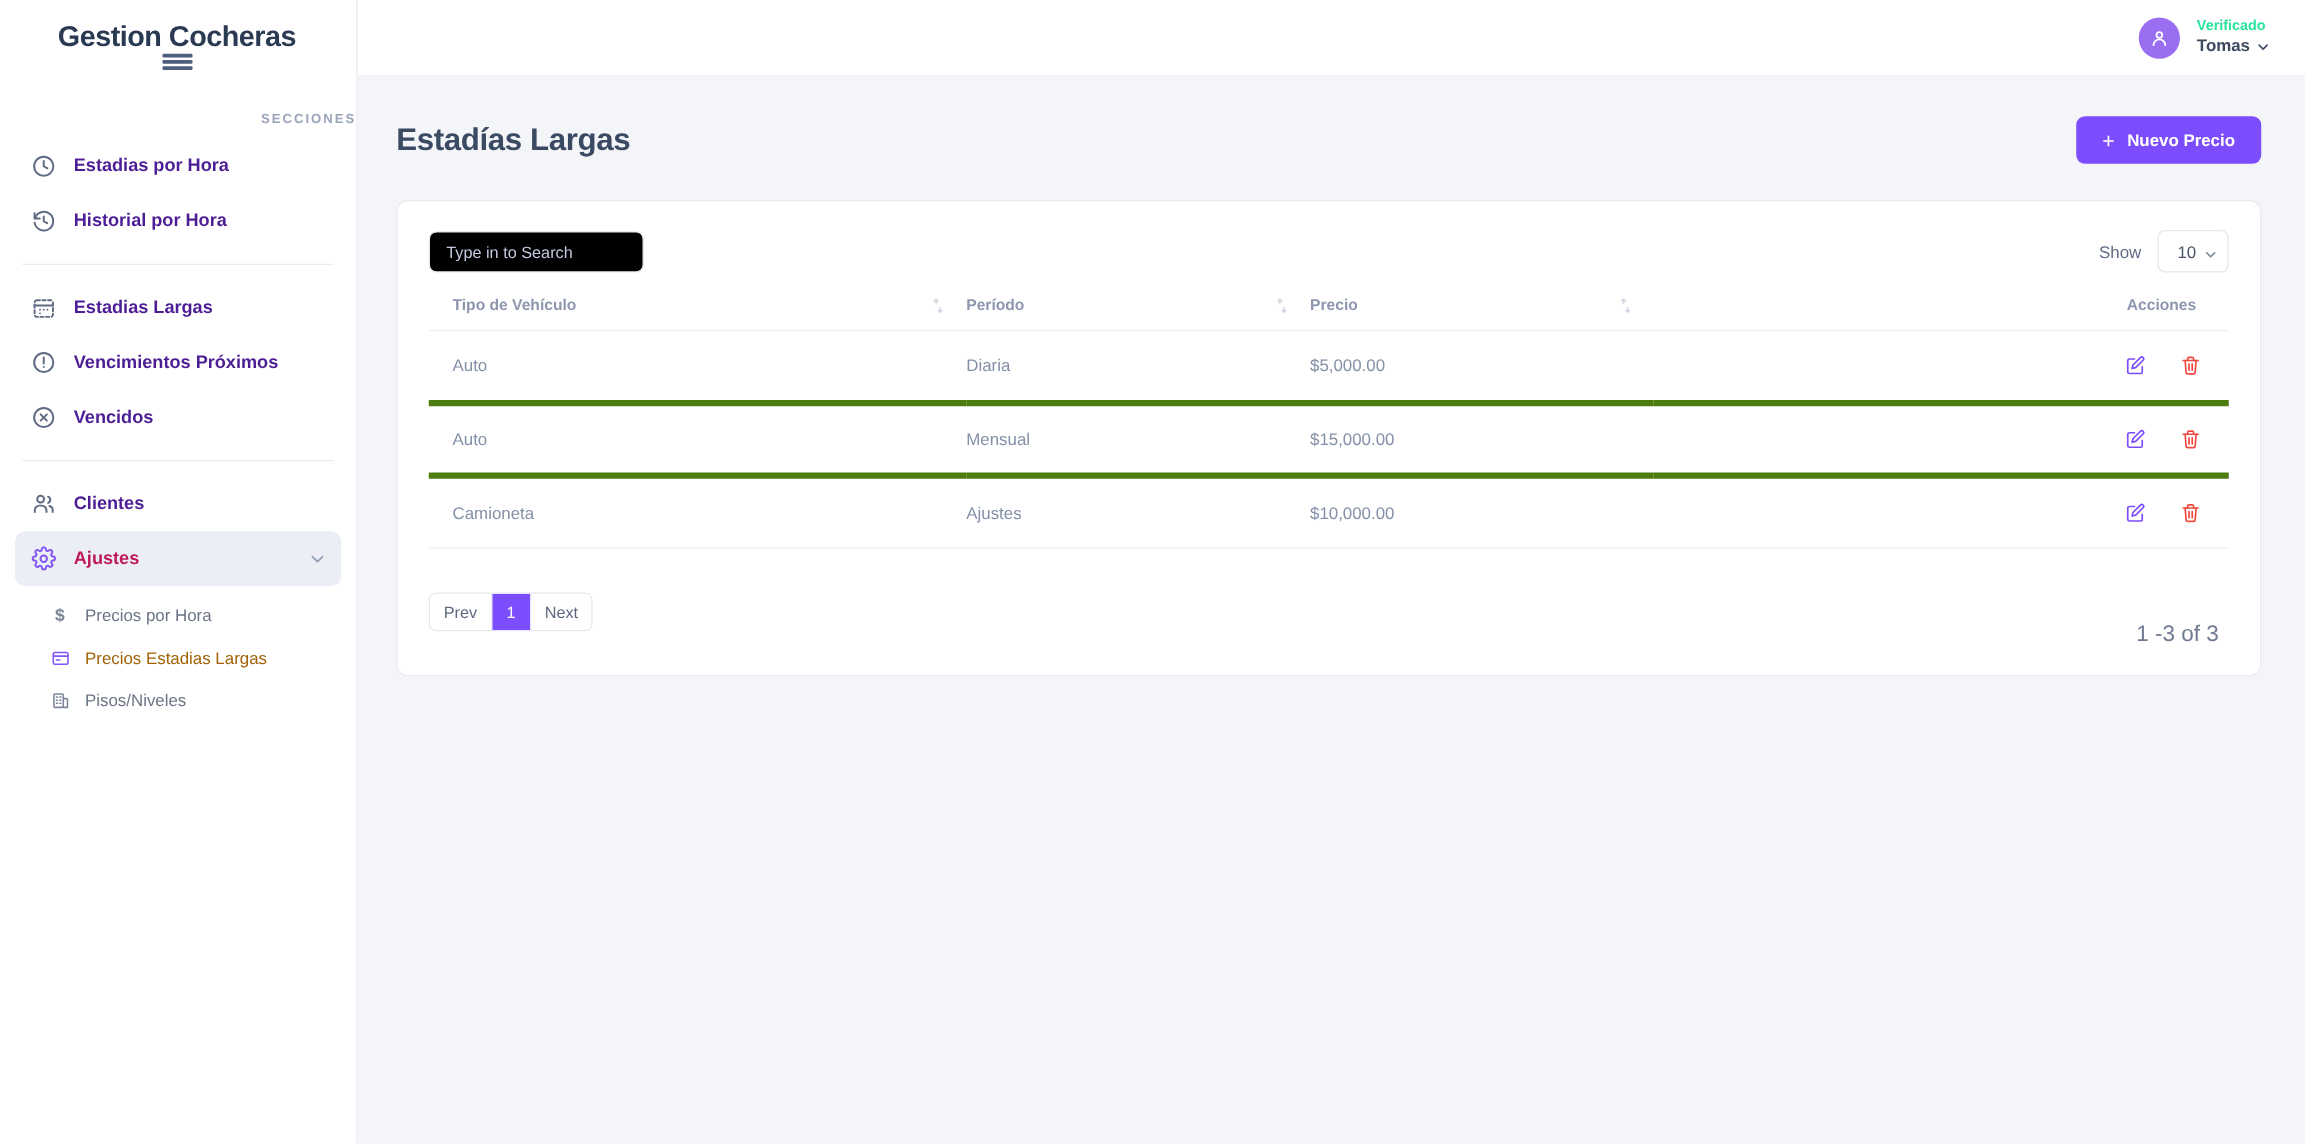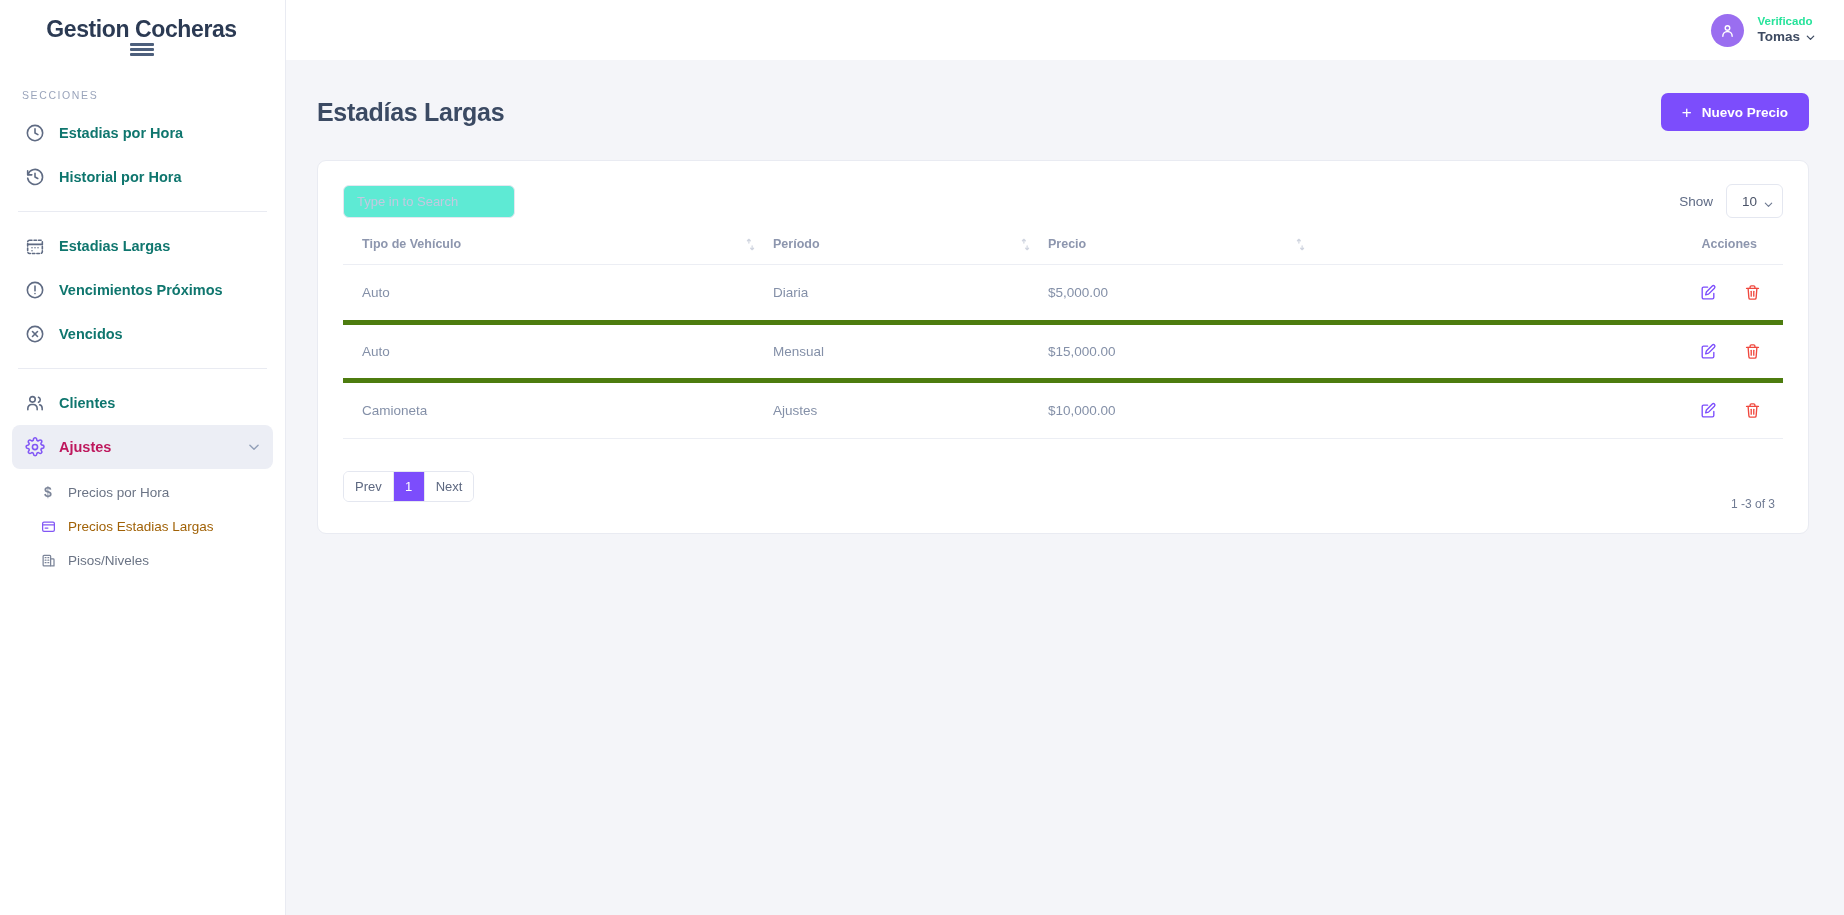--- a/index.html
+++ b/index.html
@@ -27,28 +27,28 @@
     font-size: 23px; font-weight: bold; color: #2b3a53;
     letter-spacing: -0.4px; white-space: nowrap;
   }
   .hamburger {
     width: 24px; height: 18px; display: flex; flex-direction: column;
     justify-content: space-between; cursor: pointer;
   }
   .hamburger span { display: block; height: 2.6px; background: #4d5f7c; border-radius: 1px; }
 
   .section-label {
-    font-size: 10.5px; font-weight: normal; letter-spacing: 1.6px;
-    color: #9aa4bb; padding: 33px 0 0 22px; text-transform: uppercase;
+    font-size: 10.5px; font-weight: bold; letter-spacing: 1.6px;
+    color: #9aa4bb; padding: 33px 0 0 22px; text-transform: uppercase; text-align: right;
   }
   .nav-group { padding: 0 12px; margin-top: 10px; }
   .nav-item {
     display: flex; align-items: center; gap: 14px;
     height: 44px; padding: 0 12px; border-radius: 8px;
-    color: #0f766e; font-size: 14.5px; font-weight: bold;
+    color: #4c1d95; font-size: 14.5px; font-weight: bold;
     cursor: pointer; position: relative;
   }
   .nav-item .ico { width: 21px; height: 21px; flex: 0 0 21px; display:flex; align-items:center; justify-content:center; }
   .nav-item .ico svg { width: 20px; height: 20px; display: block; }
   .nav-item.active { background: #eceef5; color: #be185d; }
   .nav-item.active .ico svg { stroke: #8257f5; }
   .nav-chevron { margin-left: auto; width: 14px; height: 14px; }
   .divider { height: 1px; background: #e9ebf2; margin: 12px 18px; }
 
   .submenu { padding: 0 12px; }
@@ -92,21 +92,21 @@
   .btn-primary .plus { font-size: 17px; font-weight: normal; line-height: 1; }
 
   .card {
     margin-top: 22px; background: #fff; border: 1px solid #e9ebf2;
     border-radius: 9px; padding: 23px 25px 22px 25px;
   }
   .card-top { display: flex; align-items: center; justify-content: space-between; }
   .search-input {
     width: 172px; height: 33px; border: 1px solid #e4e7f0; border-radius: 6px;
     padding: 0 13px; font-size: 13px; color: #5b6577; outline: none;
-    font-family: "Liberation Sans", sans-serif; background: #5eead4;
+    font-family: "Liberation Sans", sans-serif; background: #000000;
   }
   .search-input::placeholder { color: #c3c9e0; }
   .show-box { display: flex; align-items: center; gap: 13px; }
   .show-label { font-size: 13.5px; color: #5f6b85; }
   .select-wrap {
     position: relative; width: 57px; height: 34px;
     border: 1px solid #e4e7f0; border-radius: 6px;
     display: flex; align-items: center; justify-content: center; cursor: pointer;
   }
   .select-wrap .val { font-size: 13.5px; color: #4a5368; margin-right: 10px; }
@@ -140,21 +140,21 @@
 
   .card-bottom { display: flex; align-items: center; justify-content: space-between; margin-top: 22px; }
   .pager { display: flex; border: 1px solid #e4e7f0; border-radius: 6px; overflow: hidden; height: 31px; }
   .pg {
     display: flex; align-items: center; justify-content: center;
     min-width: 38px; padding: 0 11px; font-size: 13px; color: #5d6880;
     background: #fff; cursor: pointer; border-right: 1px solid #e4e7f0;
   }
   .pg:last-child { border-right: none; }
   .pg.current { background: #7c4dfc; color: #fff; font-weight: normal; min-width: 31px; padding: 0; }
-  .range-txt { font-size: 12px; color: #6f7a92; padding-right: 8px; margin-top: 36px; }
+  .range-txt { font-size: 18px; color: #6f7a92; padding-right: 8px; margin-top: 36px; }
 </style>
 </head>
 <body>
 
 <div class="app">
 
   <aside class="sidebar">
     <div class="brand-row">
       <div class="brand-title">Gestion Cocheras</div>
       <div class="hamburger">

